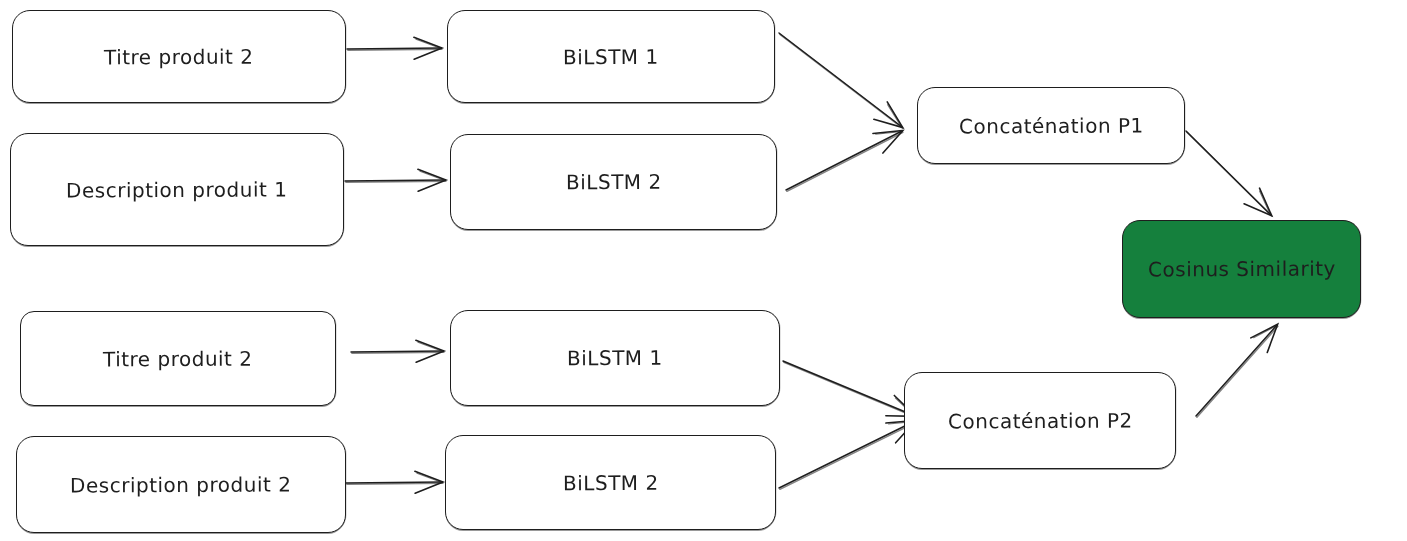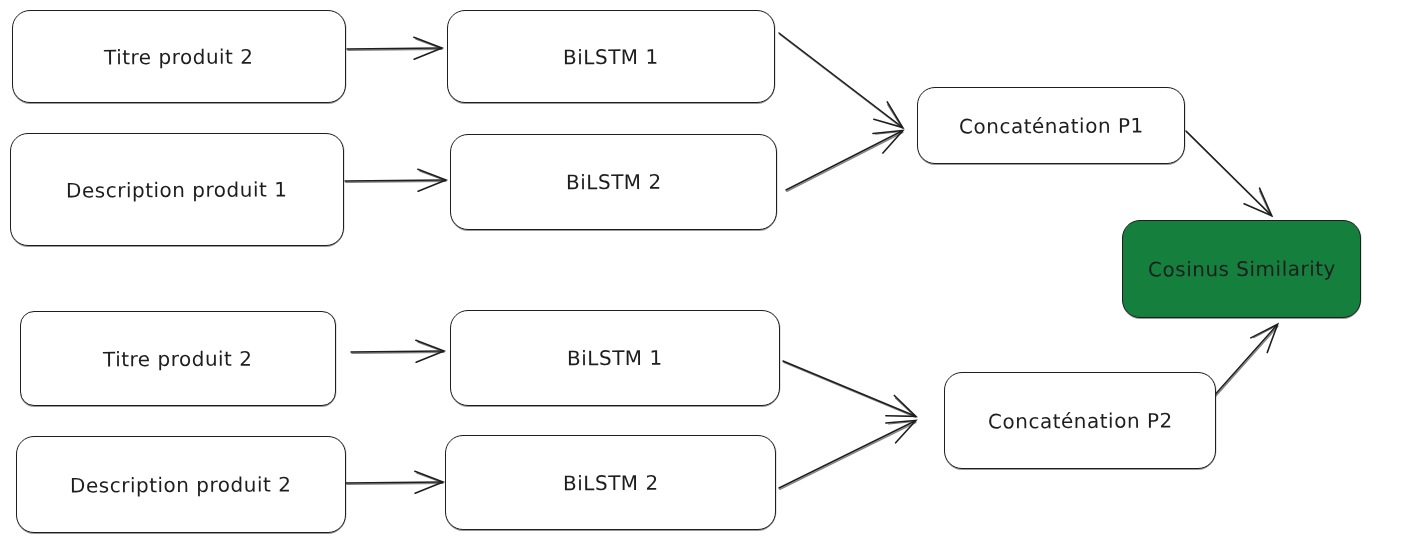--- a/index.html
+++ b/index.html
@@ -124,17 +124,17 @@
   </div>
       <div class="node" style="left: 450px; top: 310px; width: 330px; height: 96px; border-color: rgb(30, 30, 30); background: rgb(255, 255, 255);">
     <span class="node-label" style="font-size: 20px; color: rgb(30, 30, 30);">BiLSTM 1</span>
   </div>
       <div class="node" style="left: 16px; top: 436px; width: 330px; height: 97px; border-color: rgb(30, 30, 30); background: rgb(255, 255, 255); align-items: center;">
     <span class="node-label" style="font-size: 20px; color: rgb(30, 30, 30);">Description produit 2</span>
   </div>
       <div class="node" style="left: 445px; top: 435px; width: 331px; height: 95px; border-color: rgb(30, 30, 30); background: rgb(255, 255, 255);">
     <span class="node-label" style="font-size: 20px; color: rgb(30, 30, 30);">BiLSTM 2</span>
   </div>
-      <div class="node" style="left: 944px; top: 372px; width: 272px; height: 97px; border-color: rgb(30, 30, 30); background: rgb(255, 255, 255);">
+      <div class="node" style="left: 904px; top: 372px; width: 272px; height: 97px; border-color: rgb(30, 30, 30); background: rgb(255, 255, 255);">
     <span class="node-label" style="font-size: 20px; color: rgb(30, 30, 30);">Concaténation P2</span>
   </div>
     </div>
 </div>
 
 </body></html>

